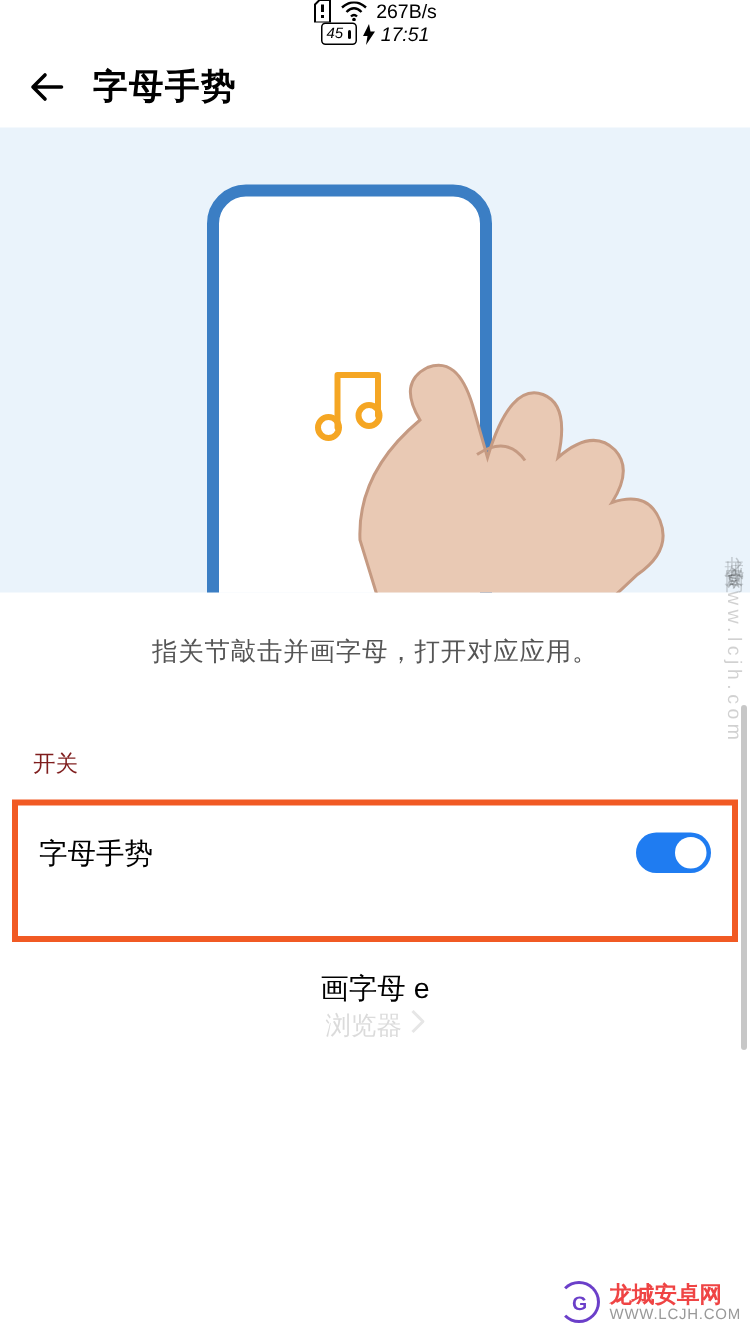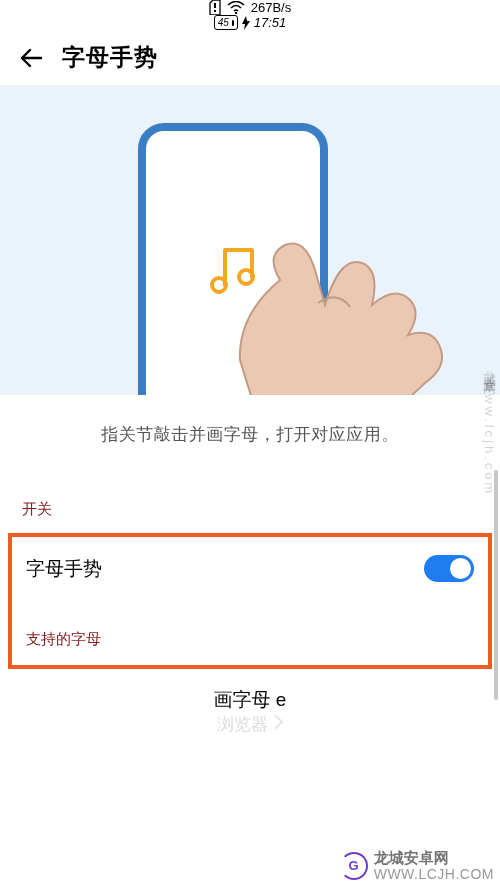--- a/index.html
+++ b/index.html
@@ -144,22 +144,22 @@
     font-size: 13px;
     color: rgba(0,0,0,0.18);
     letter-spacing: 3px;
   }
   .wm2 {
     position:absolute;
     right: 6px; bottom: 6px;
     display:flex; align-items:center; gap:6px;
     font-size: 13px;
   }
-  .wm2 .brand { color:#737373; font-weight:600; font-size:15px; }
-  .wm2 .url { color:#999; font-size:14px; letter-spacing:0.5px; display:block; margin-top:-2px;}
+  .wm2 .brand { color:#ef4444; font-weight:600; font-size:15px; }
+  .wm2 .url { color:#999; font-size:10px; letter-spacing:0.5px; display:block; margin-top:-2px;}
   .wm2 .logo {
     width:28px; height:28px;
     border:2px solid #6b3fc9;
     border-radius:50%;
     border-left-color: transparent;
     display:flex; align-items:center; justify-content:center;
     color:#6b3fc9; font-weight:700;
   }
 
   
@@ -231,21 +231,20 @@
 <div class="caption">指关节敲击并画字母，打开对应应用。</div>
 
 <div class="section-header">开关</div>
 
 <div class="highlight">
   <div class="row">
     <span>字母手势</span>
     <span class="toggle"></span>
   </div>
   <div class="spacer"></div>
-  <div class="section-header">支持的字母</div>
 </div>
 
 <div class="row" style="flex-direction:column;">
   <span>画字母 e</span>
   <span class="value">
     <span style="opacity:0.35">浏览器</span>
     <span class="chev" style="opacity:0.35">
       <svg width="9" height="16" viewBox="0 0 9 16">
           <path d="M1 1 L8 8 L1 15" fill="none" stroke="#b8b8b8" stroke-width="2"></path>
         </svg>

